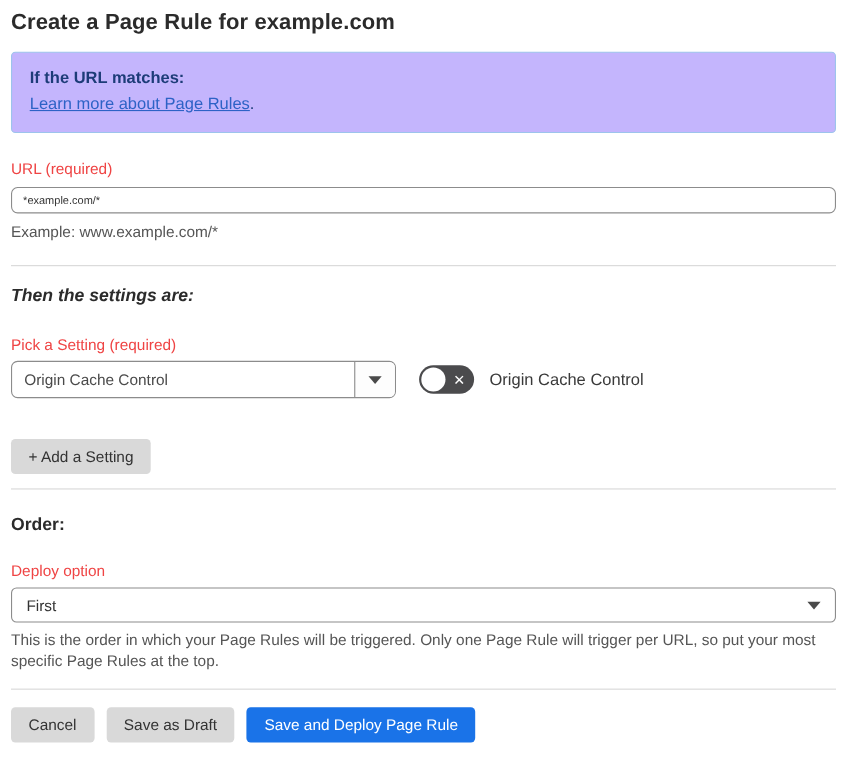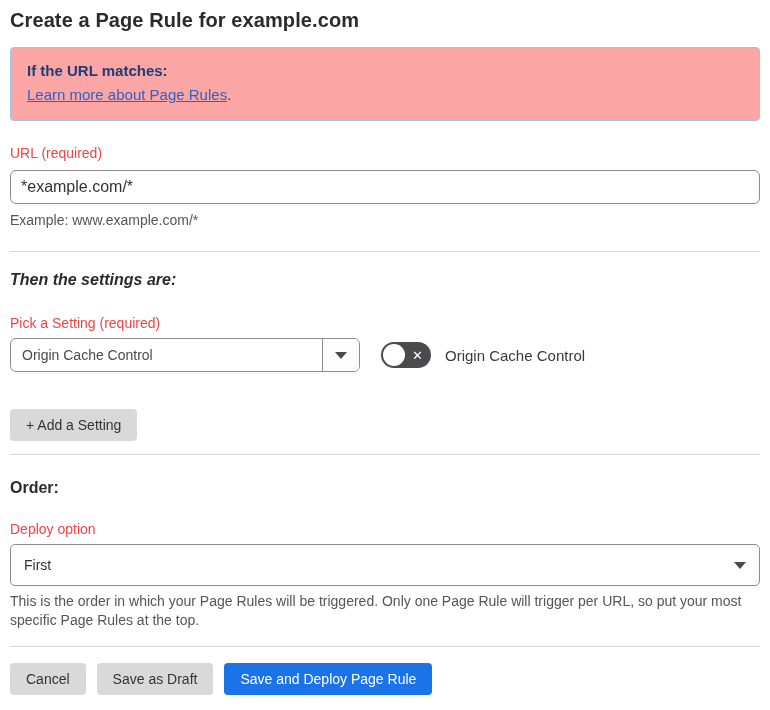--- a/index.html
+++ b/index.html
@@ -18,21 +18,21 @@
   .page-title {
     font-size: 20px;
     font-weight: 700;
     color: #2b2b2b;
     line-height: 28px;
     letter-spacing: 0.1px;
   }
   
   .info-box {
     margin-top: 13px;
-    background: #fca5a5;
+    background: #c4b5fd;
     border: 1px solid #9dc4ec;
     border-radius: 4px;
     padding: 11px 16px 13px 16px;
     color: #1d3c78;
     font-size: 15px;
     line-height: 24px;
   }
   .info-box .info-heading {
     font-weight: 700;
   }
@@ -50,25 +50,25 @@
   .helper-text {
     font-size: 14px;
     color: #555;
     line-height: 19px;
   }
   
   .url-label { margin-top: 23px; }
   .text-input {
     margin-top: 8px;
     width: 100%;
-    height: 34px;
+    height: 24px;
     border: 1px solid #8c8c8c;
     border-radius: 6px;
     padding: 0 10px;
-    font-size: 16px;
+    font-size: 10px;
     color: #333;
     font-family: "Liberation Sans", sans-serif;
     background: #fff;
     outline: none;
   }
   .url-helper { margin-top: 7px; }
   .divider {
     border: none;
     border-top: 1px solid #d8d8d8;
     height: 0;
@@ -180,21 +180,21 @@
     background: #1a73e8;
     color: #ffffff;
   }
   .add-setting-btn { margin-top: 37px; }
   .divider-2 { margin-top: 13px; }
   .order-heading { margin-top: 23px; }
   .order-select-label { margin-top: 22px; }
   .order-select {
     margin-top: 6px;
     width: 100%;
-    height: 42px;
+    height: 32px;
     border: 1px solid #8c8c8c;
     border-radius: 5px;
     background: #fff;
     display: flex;
     align-items: center;
     justify-content: space-between;
     padding: 0 13px;
     font-size: 14px;
     color: #333;
     cursor: pointer;

